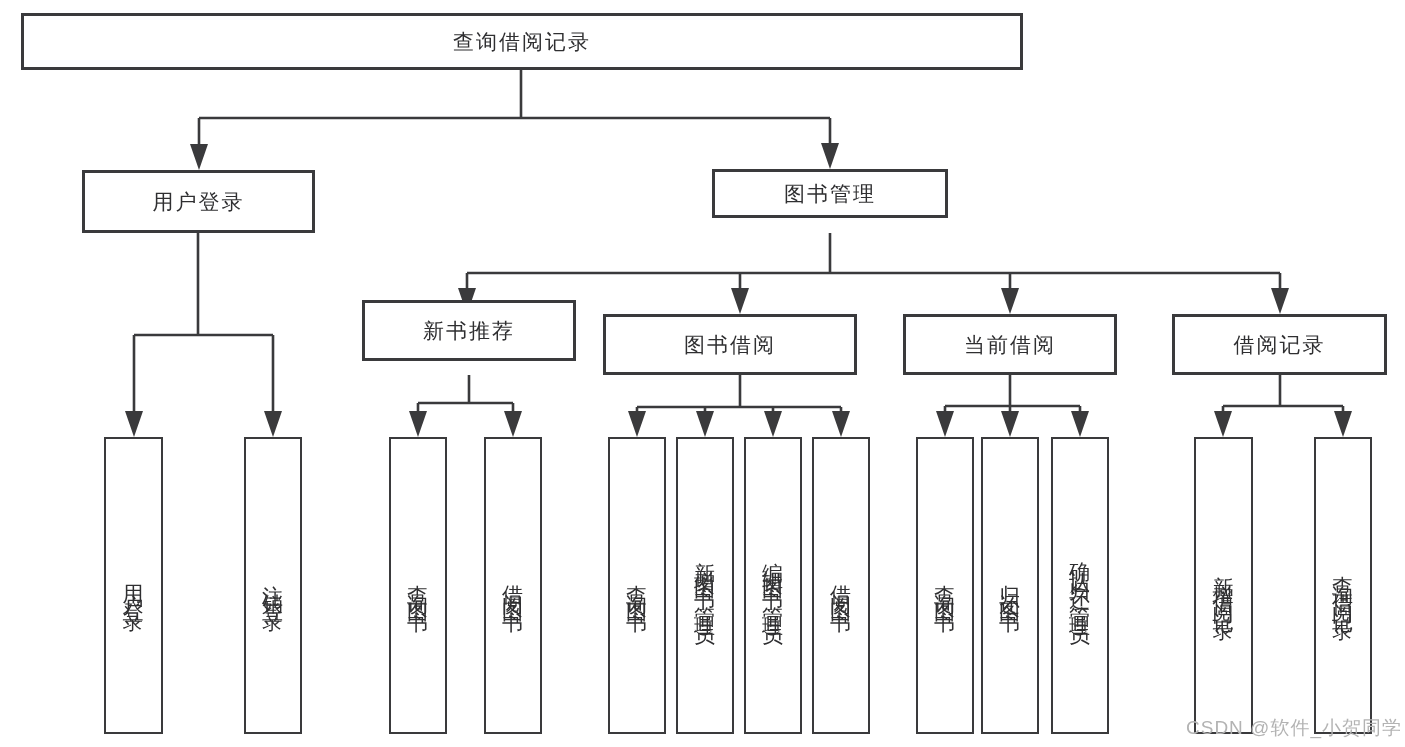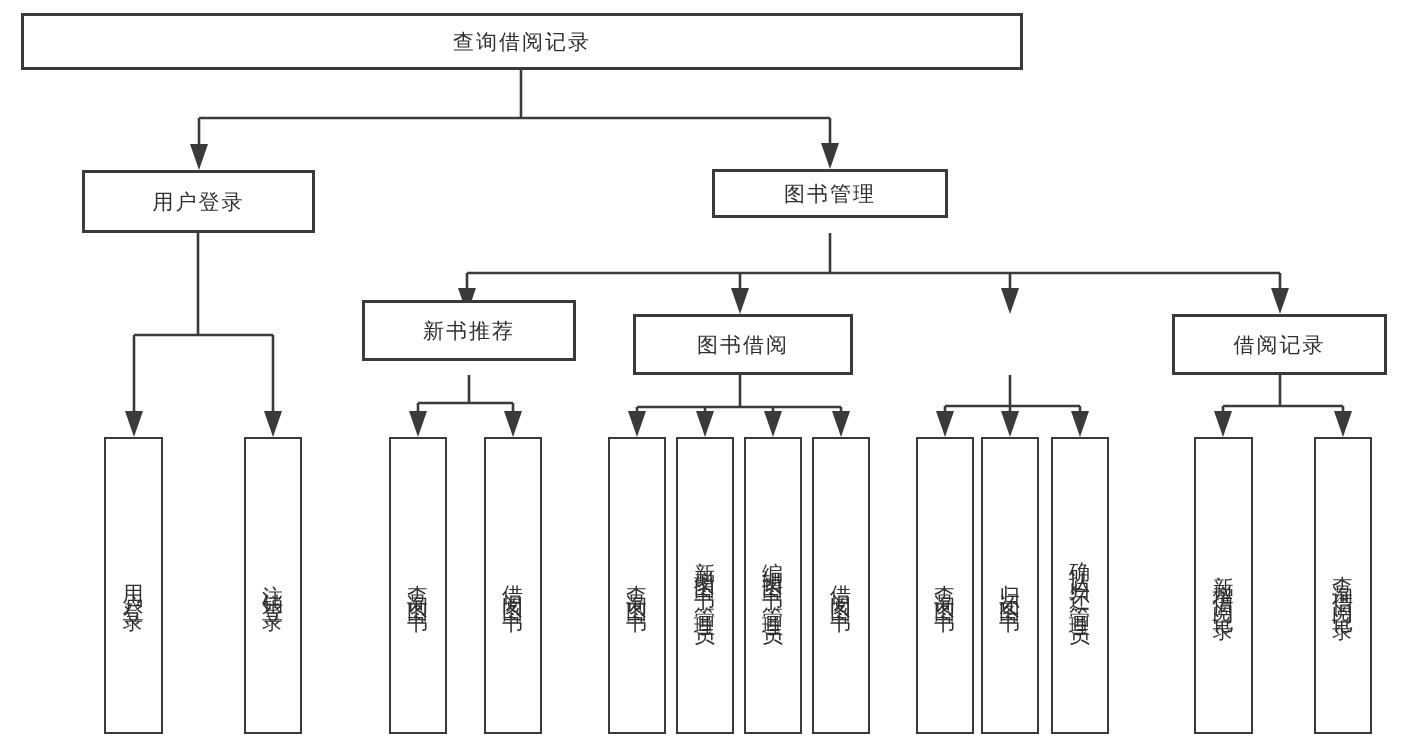--- a/index.html
+++ b/index.html
@@ -91,22 +91,25 @@
   <div class="node" style="left:82px;top:170px;width:233px;height:63px">
     <span class="hlabel">用户登录</span>
   </div>
   <div class="node" style="left:712px;top:169px;width:236px;height:49px">
     <span class="hlabel">图书管理</span>
   </div>
 
   <div class="node" style="left:362px;top:300px;width:214px;height:61px">
     <span class="hlabel">新书推荐</span>
   </div>
-  <div class="node" style="left:633px;top:314px;width:220px;height:61px">
+  <div class="node" style="left:603px;top:314px;width:254px;height:61px">
     <span class="hlabel">图书借阅</span>
+  </div>
+  <div class="node" style="left:903px;top:314px;width:214px;height:61px">
+    <span class="hlabel">当前借阅</span>
   </div>
   <div class="node" style="left:1172px;top:314px;width:215px;height:61px">
     <span class="hlabel">借阅记录</span>
   </div>
 
   <div class="node leaf" style="left:104px;top:437px;width:59px;height:297px">
     <span class="vtext">用户登录</span>
   </div>
   <div class="node leaf" style="left:244px;top:437px;width:58px;height:297px">
     <span class="vtext">注销登录</span>
@@ -142,14 +145,15 @@
     <span class="vtext">确认归还（管理员）</span>
   </div>
 
   <div class="node leaf" style="left:1194px;top:437px;width:59px;height:297px">
     <span class="vtext">新增借阅记录</span>
   </div>
   <div class="node leaf" style="left:1314px;top:437px;width:58px;height:297px">
     <span class="vtext">查询借阅记录</span>
   </div>
 
+  <div class="watermark">CSDN @软件_小贺同学</div>
 
 </div>
 
 </body></html>

